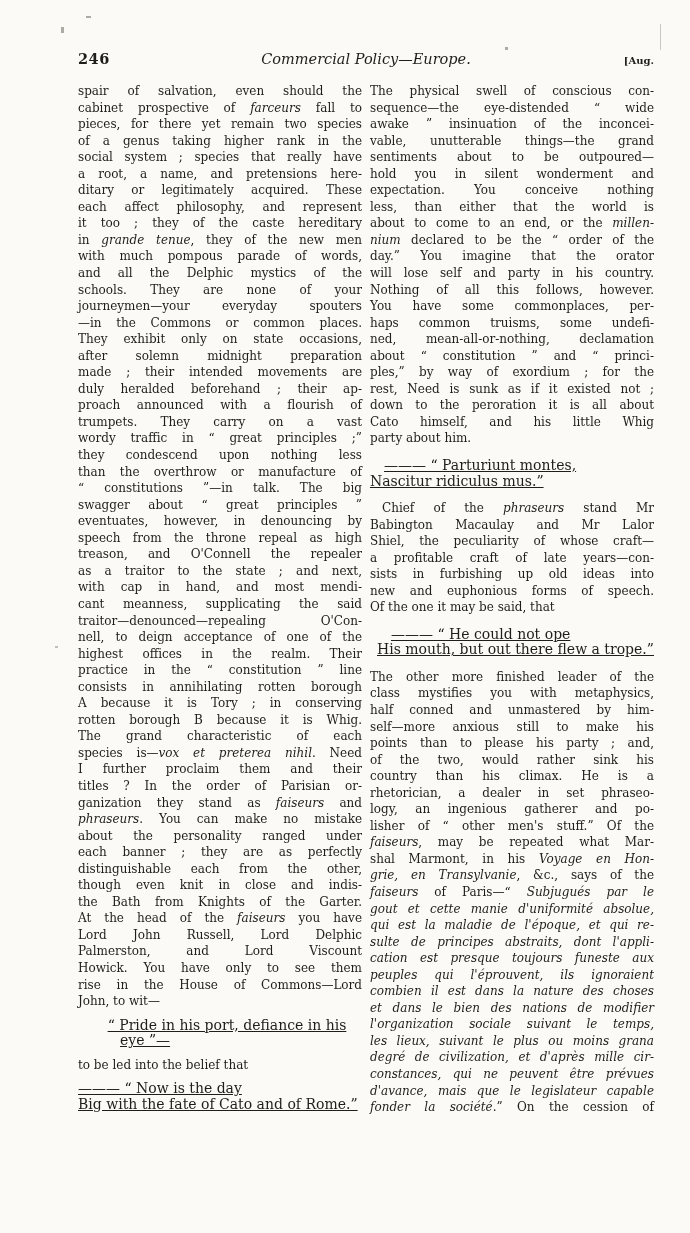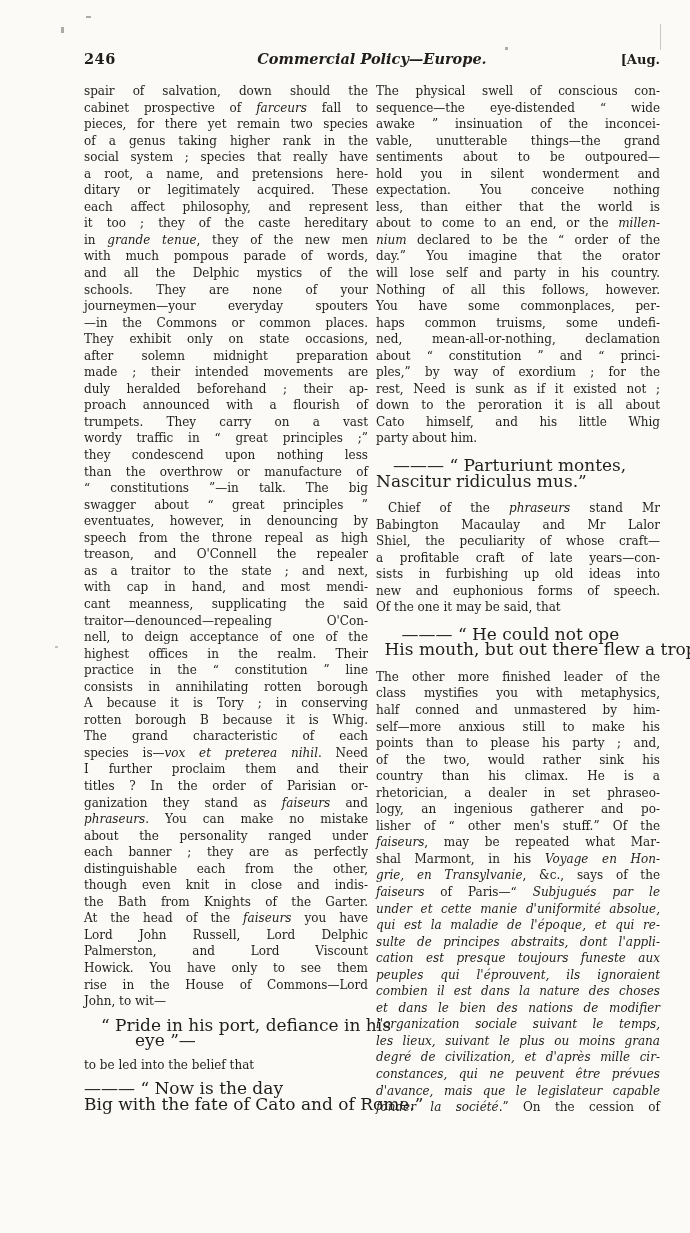--- a/index.html
+++ b/index.html
@@ -6,46 +6,46 @@
   body {
     width: 690px; height: 1233px;
     background: #fbfaf6;
     color: #201d1a;
     font-family: "DejaVu Serif", "Liberation Serif", serif;
     position: relative;
     overflow: hidden;
   }
   .page {
     position: absolute;
-    left: 84px; top: 50px;
+    left: 78px; top: 50px;
     width: 576px;
   }
   .running-head {
     display: flex;
     align-items: baseline;
     margin-bottom: 13px;
     height: 20px;
   }
   .running-head .pageno {
     width: 90px;
     font-size: 14.5px;
     font-weight: bold;
     letter-spacing: 0.5px;
   }
   .running-head .title {
     flex: 1;
     text-align: center;
     font-size: 14.5px;
     font-style: italic;
-    font-weight: bold;
+    font-weight: normal;
   }
   .running-head .issue {
     width: 90px;
     text-align: right;
-    font-size: 13px;
+    font-size: 10px;
     font-weight: bold;
   }
   .columns {
     display: flex;
     gap: 8px;
   }
   .col {
     width: 284px;
     font-size: 12px;
     line-height: 16.55px;
@@ -54,22 +54,23 @@
     white-space: nowrap;
     text-align: left;
   }
   .line.j {
     white-space: normal;
     text-align: justify;
     text-align-last: justify;
   }
   .block.quote {
     margin: 8px 0;
-    font-size: 17px;
+    font-size: 14px;
     line-height: 15.5px;
+    text-decoration: underline;
   }
   .col-right .block.quote { margin: 11px 0; }
   i { font-style: italic; }
   
   .speck {
     position: absolute;
     background: #6f6a62;
     opacity: 0.55;
   }
 </style>
@@ -86,21 +87,21 @@
 
   <div class="running-head">
     <div class="pageno">246</div>
     <div class="title">Commercial Policy—Europe.</div>
     <div class="issue">[Aug.</div>
   </div>
 
   <div class="columns">
     <div class="col col-left">
         <div class="block body">
-          <div class="line j">spair of salvation, down should the</div>
+          <div class="line j">spair of salvation, even should the</div>
           <div class="line j">cabinet prospective of <i>farceurs</i> fall to</div>
           <div class="line j">pieces, for there yet remain two species</div>
           <div class="line j">of a genus taking higher rank in the</div>
           <div class="line j">social system ; species that really have</div>
           <div class="line j">a root, a name, and pretensions here-</div>
           <div class="line j">ditary or legitimately acquired. These</div>
           <div class="line j">each affect philosophy, and represent</div>
           <div class="line j">it too ; they of the caste hereditary</div>
           <div class="line j">in <i>grande tenue</i>, they of the new men</div>
           <div class="line j">with much pompous parade of words,</div>
@@ -212,21 +213,21 @@
           <div class="line j">points than to please his party ; and,</div>
           <div class="line j">of the two, would rather sink his</div>
           <div class="line j">country than his climax. He is a</div>
           <div class="line j">rhetorician, a dealer in set phraseo-</div>
           <div class="line j">logy, an ingenious gatherer and po-</div>
           <div class="line j">lisher of “ other men's stuff.” Of the</div>
           <div class="line j"><i>faiseurs</i>, may be repeated what Mar-</div>
           <div class="line j">shal Marmont, in his <i>Voyage en Hon-</i></div>
           <div class="line j"><i>grie, en Transylvanie</i>, &amp;c., says of the</div>
           <div class="line j"><i>faiseurs</i> of Paris—“ <i>Subjugués par le</i></div>
-          <div class="line j"><i>under et cette manie d'uniformité absolue,</i></div>
+          <div class="line j"><i>gout et cette manie d'uniformité absolue,</i></div>
           <div class="line j"><i>qui est la maladie de l'époque, et qui re-</i></div>
           <div class="line j"><i>sulte de principes abstraits, dont l'appli-</i></div>
           <div class="line j"><i>cation est presque toujours funeste aux</i></div>
           <div class="line j"><i>peuples qui l'éprouvent, ils ignoraient</i></div>
           <div class="line j"><i>combien il est dans la nature des choses</i></div>
           <div class="line j"><i>et dans le bien des nations de modifier</i></div>
           <div class="line j"><i>l'organization sociale suivant le temps,</i></div>
           <div class="line j"><i>les lieux, suivant le plus ou moins grana</i></div>
           <div class="line j"><i>degré de civilization, et d'après mille cir-</i></div>
           <div class="line j"><i>constances, qui ne peuvent être prévues</i></div>

